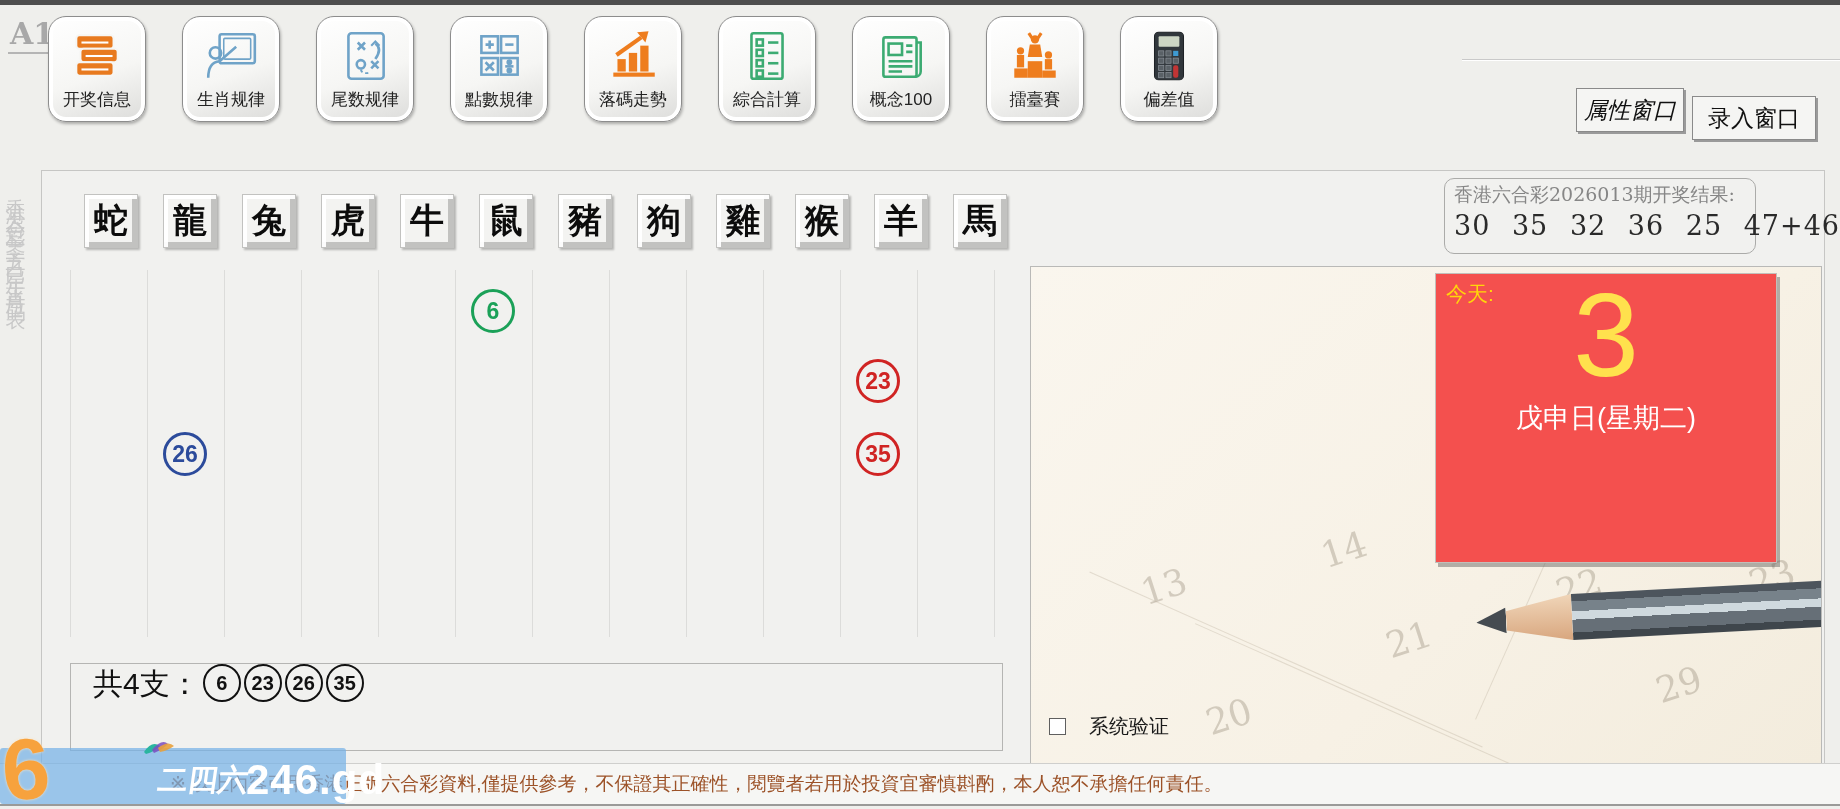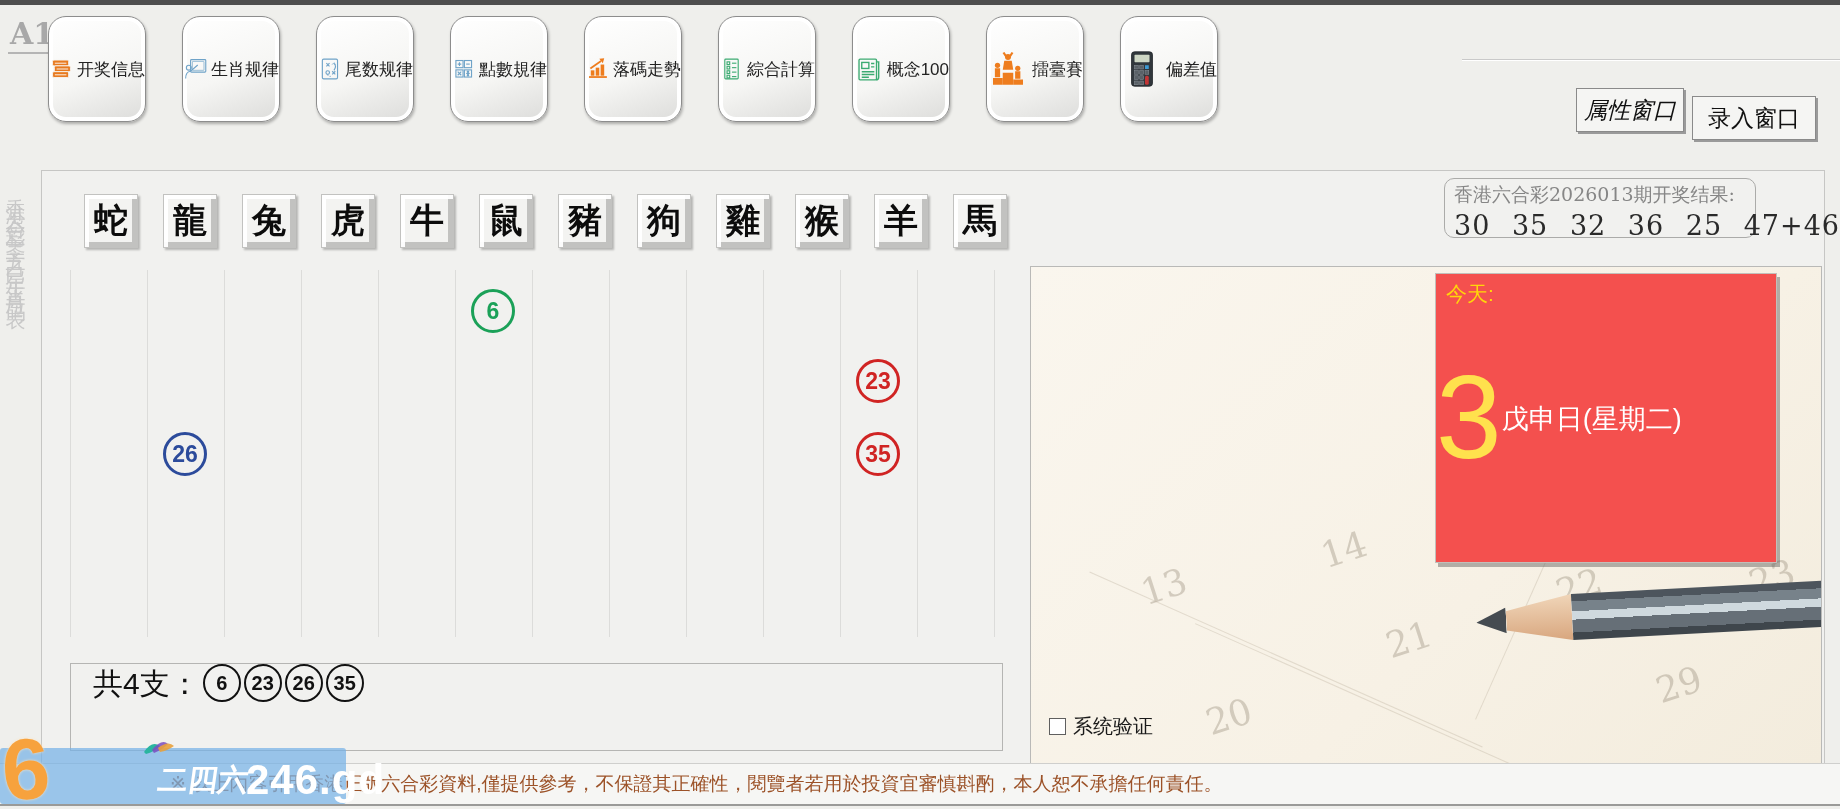--- a/index.html
+++ b/index.html
@@ -10,21 +10,21 @@
 
   
   .a1{position:absolute;left:8px;top:16px;font-family:"DejaVu Serif","Liberation Serif",serif;
       font-weight:bold;font-size:30px;color:#a8a8a8;border-bottom:2px solid #b5b5b5;padding:0 2px 1px;}
 
   
   .toolbar{position:absolute;left:48px;top:16px;display:flex;gap:36px;}
   .tbtn{width:96px;height:104px;border:1px solid #8d8d8d;border-radius:18px;
         background:linear-gradient(160deg,#ffffff 0%,#f6f6f4 55%,#dcdcda 100%);
         box-shadow:inset 0 0 0 4px #fff,1px 2px 3px rgba(0,0,0,.28);
-        display:flex;flex-direction:row;align-items:center;justify-content:center;gap:3px;cursor:pointer;}
+        display:flex;flex-direction:column;align-items:center;justify-content:center;gap:3px;cursor:pointer;}
   .ticon{width:58px;height:58px;display:block;}
   .tlbl{font-size:17px;color:#222;white-space:nowrap;}
 
   
   .init-btn{position:absolute;left:1564px;top:14px;width:247px;height:44px;
         background:linear-gradient(#fefefe,#efefec);border:1px solid #979797;
         box-shadow:1px 2px 0 #8a8a8a;display:flex;align-items:center;justify-content:center;gap:7px;cursor:pointer;}
   .init-main{font-size:27px;font-weight:bold;color:#e01f1f;}
   .init-sub{font-size:15px;color:#222;}
   .group-line{position:absolute;left:1462px;top:59px;width:378px;border-top:1px solid #c9c9c9;border-bottom:1px solid #fff;}
@@ -50,21 +50,21 @@
         font-family:"DejaVu Serif","Liberation Serif",serif;cursor:pointer;}
 
   
   .combo{position:absolute;left:1029px;top:188px;width:468px;height:53px;background:#fff;
         border:1px solid #5c5c5c;box-shadow:0 0 0 1px #d8d8d6,2px 2px 0 #a9a9a7;
         display:flex;align-items:center;cursor:pointer;}
   .combo-text{flex:1;padding-left:9px;font-size:20px;color:#111;white-space:nowrap;}
   .combo-arrow{width:46px;text-align:center;font-size:20px;color:#111;}
 
   
-  .resbox{position:absolute;left:1444px;top:178px;width:312px;height:60px;border:1px solid #ababa9;
+  .resbox{position:absolute;left:1444px;top:178px;width:312px;height:76px;border:1px solid #ababa9;
         border-radius:10px;padding:3px 9px;box-sizing:border-box;
         font-family:"DejaVu Serif","Liberation Serif",serif;}
   .res-title{font-size:19px;color:#868686;white-space:nowrap;}
   .res-nums{font-size:27px;color:#2a2a2a;word-spacing:12px;letter-spacing:1px;margin-top:2px;white-space:nowrap;}
 
   
   .grid{position:absolute;left:70px;top:270px;width:925px;height:367px;
         background:repeating-linear-gradient(to right,#dcdcda 0,#dcdcda 1px,transparent 1px,transparent 77px);}
   .gcircle{position:absolute;width:44px;height:44px;border-radius:50%;border:3px solid currentColor;
         box-sizing:border-box;display:flex;align-items:center;justify-content:center;
@@ -82,33 +82,33 @@
 
   
   .calendar{position:absolute;left:1030px;top:266px;width:790px;height:496px;border:1px solid #b9b9b7;
         background:linear-gradient(135deg,#faf6ee 0%,#f7f1e5 60%,#f3ecdd 100%);overflow:hidden;}
   .bgnum{position:absolute;font-size:36px;color:rgba(150,140,122,.38);transform:rotate(-18deg);
         font-family:"DejaVu Serif","Liberation Serif",serif;}
   .bgline{position:absolute;height:0;border-top:1px solid rgba(175,163,142,.30);}
 
   .redcard{position:absolute;left:404px;top:6px;width:342px;height:290px;background:#f4504e;
         border:1px solid #c2bfba;box-shadow:3px 4px 0 rgba(90,90,88,.45);
-        display:flex;flex-direction:row;align-items:center;box-sizing:border-box;}
+        display:flex;flex-direction:column;align-items:center;box-sizing:border-box;}
   .today{position:absolute;left:10px;top:6px;font-size:21px;color:#ffd60a;}
   .month{margin-top:18px;font-size:31px;color:#fff;}
   .day{font-size:118px;line-height:1.05;color:#ffe14d;}
   .ganzhi{font-size:27px;color:#fff;margin-top:2px;}
 
   .pencil{position:absolute;left:445px;top:322px;width:380px;height:46px;display:flex;transform:rotate(-3deg);}
   .p-tip{width:30px;background:#454b51;clip-path:polygon(0 52%,100% 22%,100% 78%);}
   .p-wood{width:66px;background:linear-gradient(180deg,#f0d5b8,#d8a67e);clip-path:polygon(0 30%,100% 0,100% 100%,0 72%);}
   .p-body{flex:1;background:linear-gradient(180deg,#4d555d 0%,#4d555d 16%,#77828a 16%,#77828a 38%,
         #cfd9de 38%,#cfd9de 56%,#666f77 56%,#666f77 84%,#3f464c 84%);}
 
-  .verify{position:absolute;left:18px;top:446px;display:flex;align-items:center;gap:7px;cursor:pointer;}
+  .verify{position:absolute;left:18px;top:446px;display:flex;align-items:center;gap:23px;cursor:pointer;}
   .cb{width:15px;height:15px;background:#fff;border:1px solid #5f5f5f;display:inline-block;}
   .verify-label{font-size:20px;color:#1a1a1a;}
 
   
   .disclaimer-bar{position:absolute;left:0;top:763px;width:100%;height:43px;background:#f6f6f4;
         border-top:1px solid #cfcfcd;border-bottom:2px solid #9a9a98;box-sizing:border-box;
         display:flex;align-items:center;}
   .disclaimer-text{margin-left:170px;font-size:19px;color:#9c5228;white-space:nowrap;}
 
   

